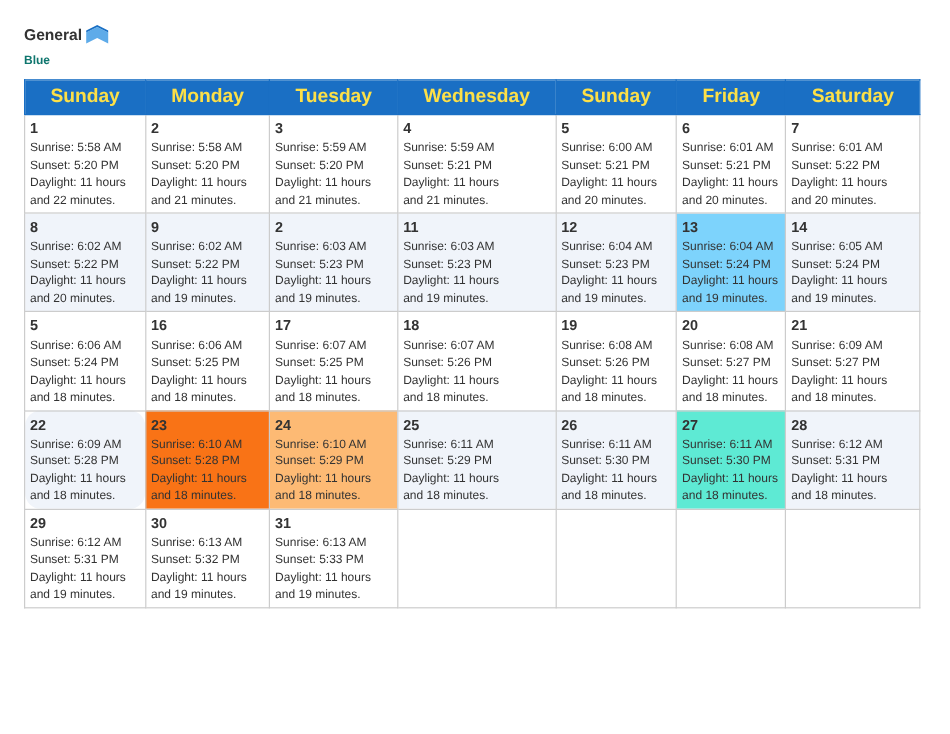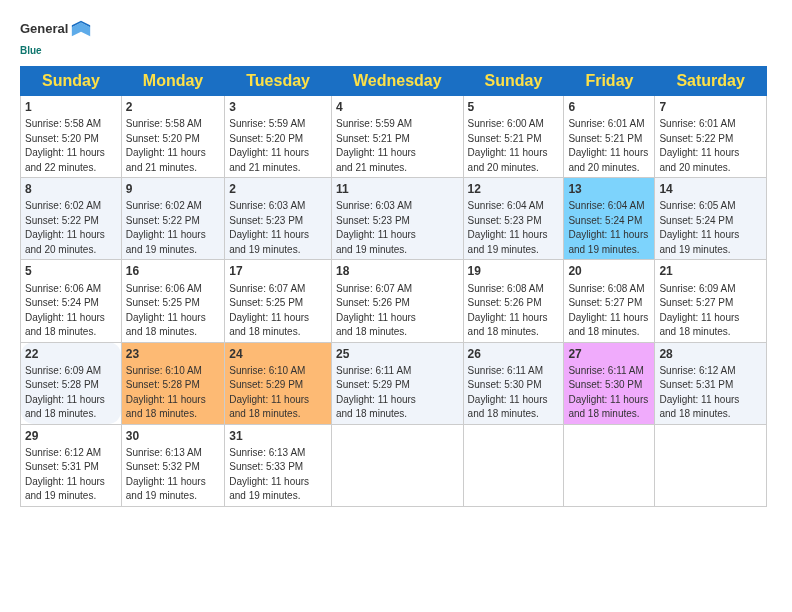--- a/index.html
+++ b/index.html
@@ -151,25 +151,25 @@
           <td><span class="day-num">5</span><span class="day-info">Sunrise: 6:06 AM<br>Sunset: 5:24 PM<br>Daylight: 11 hours<br>and 18 minutes.</span></td>
           <td><span class="day-num">16</span><span class="day-info">Sunrise: 6:06 AM<br>Sunset: 5:25 PM<br>Daylight: 11 hours<br>and 18 minutes.</span></td>
           <td><span class="day-num">17</span><span class="day-info">Sunrise: 6:07 AM<br>Sunset: 5:25 PM<br>Daylight: 11 hours<br>and 18 minutes.</span></td>
           <td><span class="day-num">18</span><span class="day-info">Sunrise: 6:07 AM<br>Sunset: 5:26 PM<br>Daylight: 11 hours<br>and 18 minutes.</span></td>
           <td><span class="day-num">19</span><span class="day-info">Sunrise: 6:08 AM<br>Sunset: 5:26 PM<br>Daylight: 11 hours<br>and 18 minutes.</span></td>
           <td><span class="day-num">20</span><span class="day-info">Sunrise: 6:08 AM<br>Sunset: 5:27 PM<br>Daylight: 11 hours<br>and 18 minutes.</span></td>
           <td><span class="day-num">21</span><span class="day-info">Sunrise: 6:09 AM<br>Sunset: 5:27 PM<br>Daylight: 11 hours<br>and 18 minutes.</span></td>
         </tr>
         <tr>
           <td style="background: rgb(240, 244, 250); border-radius: 13px;"><span class="day-num">22</span><span class="day-info">Sunrise: 6:09 AM<br>Sunset: 5:28 PM<br>Daylight: 11 hours<br>and 18 minutes.</span></td>
-          <td style="background: #fdba74;"><span class="day-num">23</span><span class="day-info">Sunrise: 6:10 AM<br>Sunset: 5:28 PM<br>Daylight: 11 hours<br>and 18 minutes.</span></td>
+          <td style="background: #f97316;"><span class="day-num">23</span><span class="day-info">Sunrise: 6:10 AM<br>Sunset: 5:28 PM<br>Daylight: 11 hours<br>and 18 minutes.</span></td>
           <td style="background: #fdba74;"><span class="day-num">24</span><span class="day-info">Sunrise: 6:10 AM<br>Sunset: 5:29 PM<br>Daylight: 11 hours<br>and 18 minutes.</span></td>
           <td style="background: rgb(240, 244, 250);"><span class="day-num">25</span><span class="day-info">Sunrise: 6:11 AM<br>Sunset: 5:29 PM<br>Daylight: 11 hours<br>and 18 minutes.</span></td>
           <td style="background: rgb(240, 244, 250);"><span class="day-num">26</span><span class="day-info">Sunrise: 6:11 AM<br>Sunset: 5:30 PM<br>Daylight: 11 hours<br>and 18 minutes.</span></td>
-          <td style="background: #f0abfc;"><span class="day-num">27</span><span class="day-info">Sunrise: 6:11 AM<br>Sunset: 5:30 PM<br>Daylight: 11 hours<br>and 18 minutes.</span></td>
+          <td style="background: #5eead4;"><span class="day-num">27</span><span class="day-info">Sunrise: 6:11 AM<br>Sunset: 5:30 PM<br>Daylight: 11 hours<br>and 18 minutes.</span></td>
           <td style="background: rgb(240, 244, 250);"><span class="day-num">28</span><span class="day-info">Sunrise: 6:12 AM<br>Sunset: 5:31 PM<br>Daylight: 11 hours<br>and 18 minutes.</span></td>
         </tr>
         <tr>
           <td><span class="day-num">29</span><span class="day-info">Sunrise: 6:12 AM<br>Sunset: 5:31 PM<br>Daylight: 11 hours<br>and 19 minutes.</span></td>
           <td><span class="day-num">30</span><span class="day-info">Sunrise: 6:13 AM<br>Sunset: 5:32 PM<br>Daylight: 11 hours<br>and 19 minutes.</span></td>
           <td><span class="day-num">31</span><span class="day-info">Sunrise: 6:13 AM<br>Sunset: 5:33 PM<br>Daylight: 11 hours<br>and 19 minutes.</span></td>
           <td class="empty-cell"></td>
           <td class="empty-cell"></td>
           <td class="empty-cell"></td>
           <td class="empty-cell"></td>

